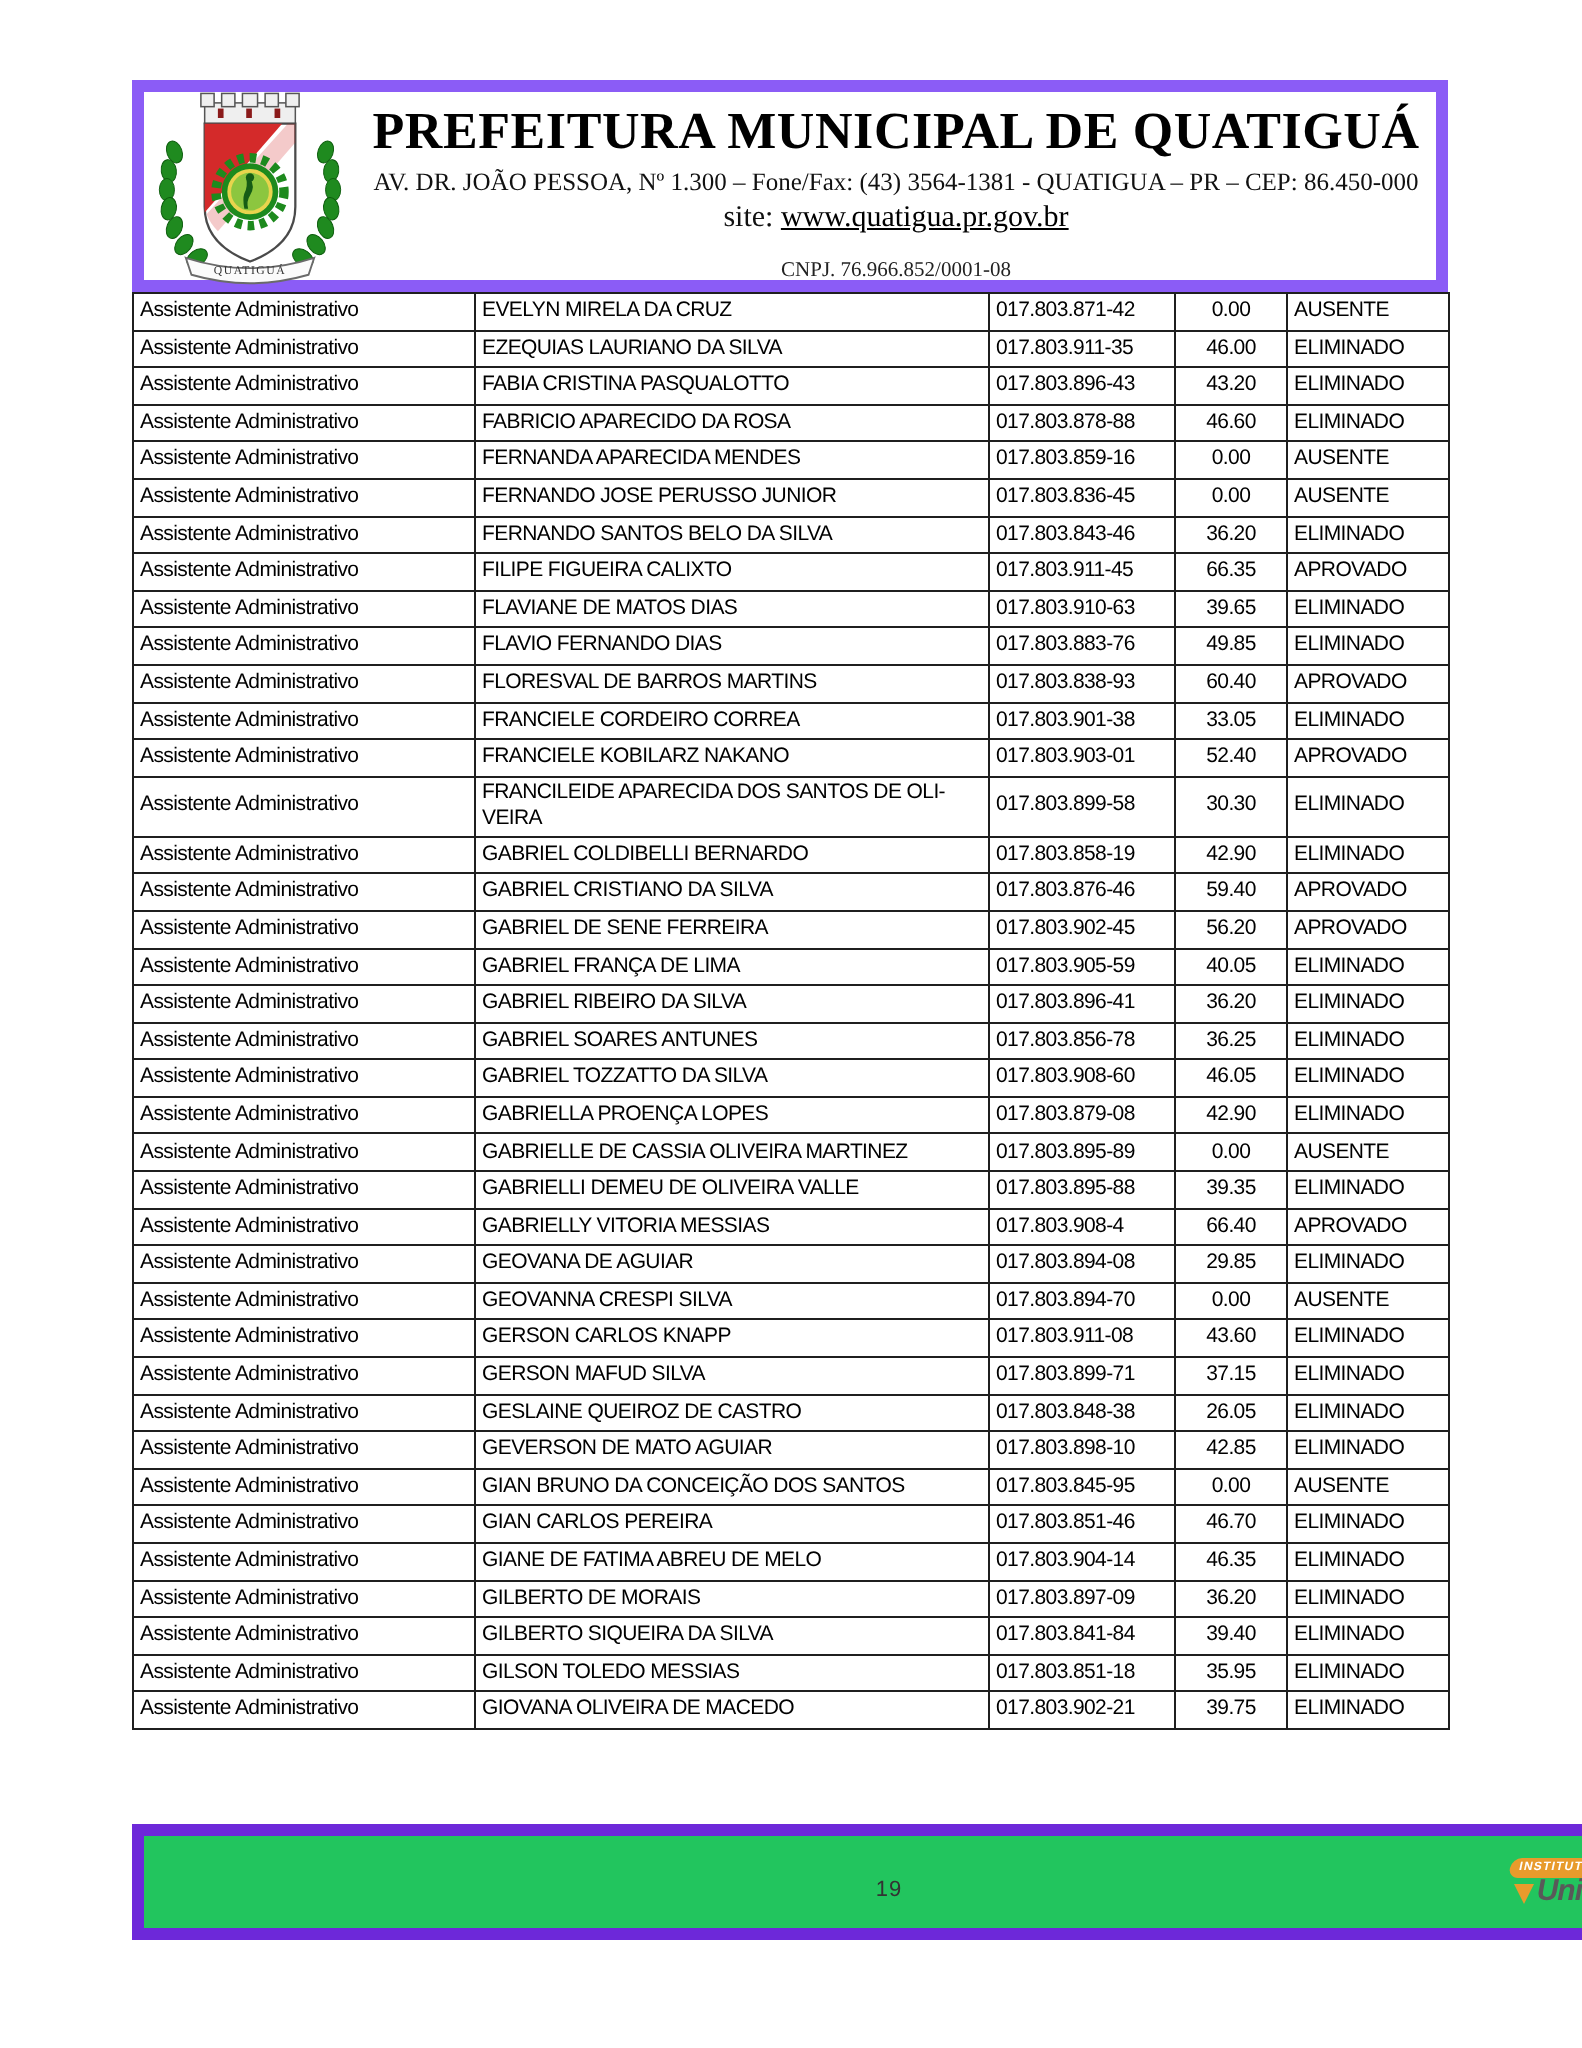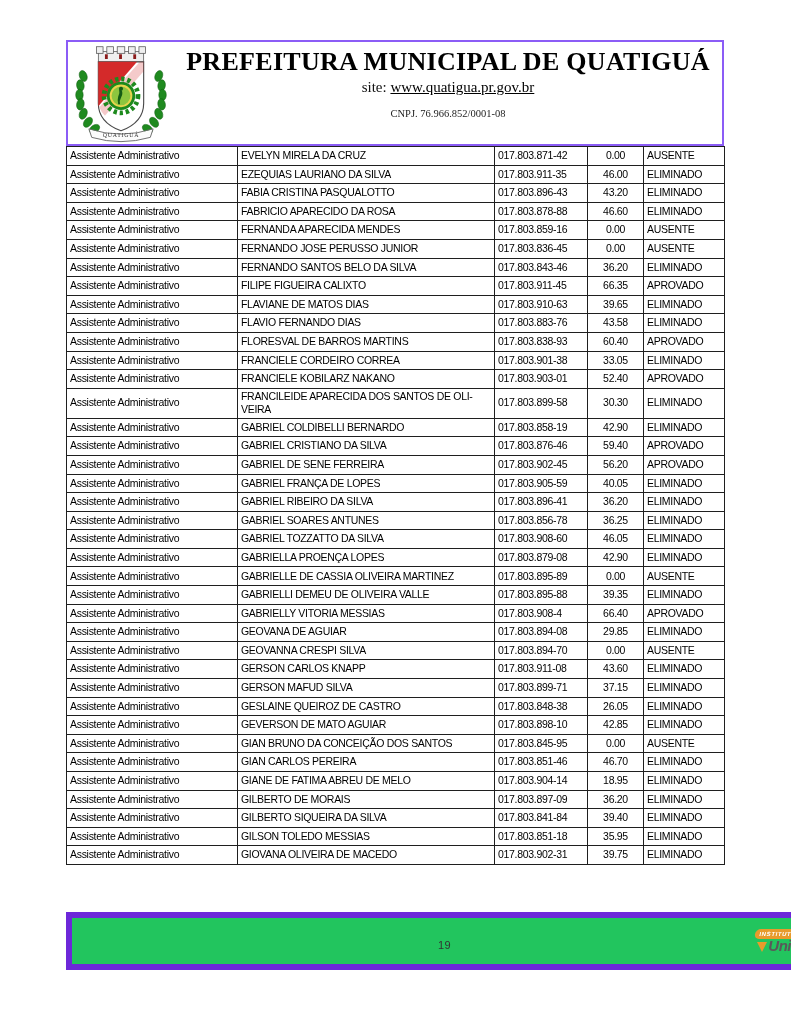--- a/index.html
+++ b/index.html
@@ -4,21 +4,21 @@
 <style>
   html,body { margin:0; padding:0; background:#ffffff; }
   .page {
     position:relative; width:791px; height:1024px; background:#ffffff;
     font-family:"Liberation Sans", sans-serif; overflow:hidden;
   }
 
   
   .header-box {
     position:absolute; left:66px; top:40px; width:658px; height:106px;
-    border:2px solid #8b5cf6; box-sizing:border-box; display:flex; background:#fff;
+    border:6px solid #8b5cf6; box-sizing:border-box; display:flex; background:#fff;
   }
   .crest-wrap { width:106px; display:flex; align-items:center; justify-content:center; }
   .header-text { flex:1; text-align:center; padding-top:5px; font-family:"Liberation Serif", serif; }
   .title { font-size:26px; font-weight:bold; color:#000; letter-spacing:0.3px; white-space:nowrap; }
   .address { font-size:12.5px; margin-top:3px; color:#111; white-space:nowrap; }
   .site { font-size:15px; margin-top:2px; color:#111; }
   .site-link { color:#000000; text-decoration:underline; cursor:pointer; }
   .cnpj { font-size:10.5px; margin-top:12px; color:#222; }
 
   
@@ -107,20 +107,21 @@
         <circle cx="50" cy="57" r="11" fill="#8cc63f" stroke="#e8d44d" stroke-width="2"></circle>
         <path d="M50,50 q3,4 0,9 q-2,3 -1,7 l-2,0 q-1,-5 0,-8 q2,-4 1,-8 z" fill="#155c15"></path>
         <circle cx="50" cy="49.5" r="2.2" fill="#155c15"></circle>
 
         <path d="M16,92 q34,11 68,0 l-3,9 q-31,9 -62,0 z" fill="#fbfbfb" stroke="#6a6a6a" stroke-width="1"></path>
         <text x="50" y="100.5" font-size="6.2" text-anchor="middle" fill="#333" font-family="Liberation Serif, serif" letter-spacing="0.8">QUATIGUÁ</text>
       </svg>
     </div>
     <div class="header-text">
       <div class="title">PREFEITURA MUNICIPAL DE QUATIGUÁ</div>
+      <div class="address">AV. DR. JOÃO PESSOA, Nº 1.300 – Fone/Fax: (43) 3564-1381 - QUATIGUA – PR – CEP: 86.450-000</div>
       <div class="site"><span>site:</span>
         <a class="site-link">www.quatigua.pr.gov.br</a></div>
       <div class="cnpj">CNPJ. 76.966.852/0001-08</div>
     </div>
   </div>
 
   <table class="results">
     <colgroup>
       <col style="width:171px">
         <col style="width:257px">
@@ -189,21 +190,21 @@
           <td class="c0">Assistente Administrativo</td>
           <td class="c1">FLAVIANE DE MATOS DIAS</td>
           <td class="c2">017.803.910-63</td>
           <td class="c3">39.65</td>
           <td class="c4">ELIMINADO</td>
         </tr>
         <tr>
           <td class="c0">Assistente Administrativo</td>
           <td class="c1">FLAVIO FERNANDO DIAS</td>
           <td class="c2">017.803.883-76</td>
-          <td class="c3">43.58</td>
+          <td class="c3">49.85</td>
           <td class="c4">ELIMINADO</td>
         </tr>
         <tr>
           <td class="c0">Assistente Administrativo</td>
           <td class="c1">FLORESVAL DE BARROS MARTINS</td>
           <td class="c2">017.803.838-93</td>
           <td class="c3">60.40</td>
           <td class="c4">APROVADO</td>
         </tr>
         <tr>
@@ -243,21 +244,21 @@
         </tr>
         <tr>
           <td class="c0">Assistente Administrativo</td>
           <td class="c1">GABRIEL DE SENE FERREIRA</td>
           <td class="c2">017.803.902-45</td>
           <td class="c3">56.20</td>
           <td class="c4">APROVADO</td>
         </tr>
         <tr>
           <td class="c0">Assistente Administrativo</td>
-          <td class="c1">GABRIEL FRANÇA DE LOPES</td>
+          <td class="c1">GABRIEL FRANÇA DE LIMA</td>
           <td class="c2">017.803.905-59</td>
           <td class="c3">40.05</td>
           <td class="c4">ELIMINADO</td>
         </tr>
         <tr>
           <td class="c0">Assistente Administrativo</td>
           <td class="c1">GABRIEL RIBEIRO DA SILVA</td>
           <td class="c2">017.803.896-41</td>
           <td class="c3">36.20</td>
           <td class="c4">ELIMINADO</td>
@@ -357,21 +358,21 @@
           <td class="c0">Assistente Administrativo</td>
           <td class="c1">GIAN CARLOS PEREIRA</td>
           <td class="c2">017.803.851-46</td>
           <td class="c3">46.70</td>
           <td class="c4">ELIMINADO</td>
         </tr>
         <tr>
           <td class="c0">Assistente Administrativo</td>
           <td class="c1">GIANE DE FATIMA ABREU DE MELO</td>
           <td class="c2">017.803.904-14</td>
-          <td class="c3">18.95</td>
+          <td class="c3">46.35</td>
           <td class="c4">ELIMINADO</td>
         </tr>
         <tr>
           <td class="c0">Assistente Administrativo</td>
           <td class="c1">GILBERTO DE MORAIS</td>
           <td class="c2">017.803.897-09</td>
           <td class="c3">36.20</td>
           <td class="c4">ELIMINADO</td>
         </tr>
         <tr>
@@ -384,21 +385,21 @@
         <tr>
           <td class="c0">Assistente Administrativo</td>
           <td class="c1">GILSON TOLEDO MESSIAS</td>
           <td class="c2">017.803.851-18</td>
           <td class="c3">35.95</td>
           <td class="c4">ELIMINADO</td>
         </tr>
         <tr>
           <td class="c0">Assistente Administrativo</td>
           <td class="c1">GIOVANA OLIVEIRA DE MACEDO</td>
-          <td class="c2">017.803.902-31</td>
+          <td class="c2">017.803.902-21</td>
           <td class="c3">39.75</td>
           <td class="c4">ELIMINADO</td>
         </tr>
       </tbody>
   </table>
 
   <div class="footer-box">
     <div class="page-number">19</div>
     <div class="unifil">
       <div class="unifil-banner">INSTITUTO</div>

